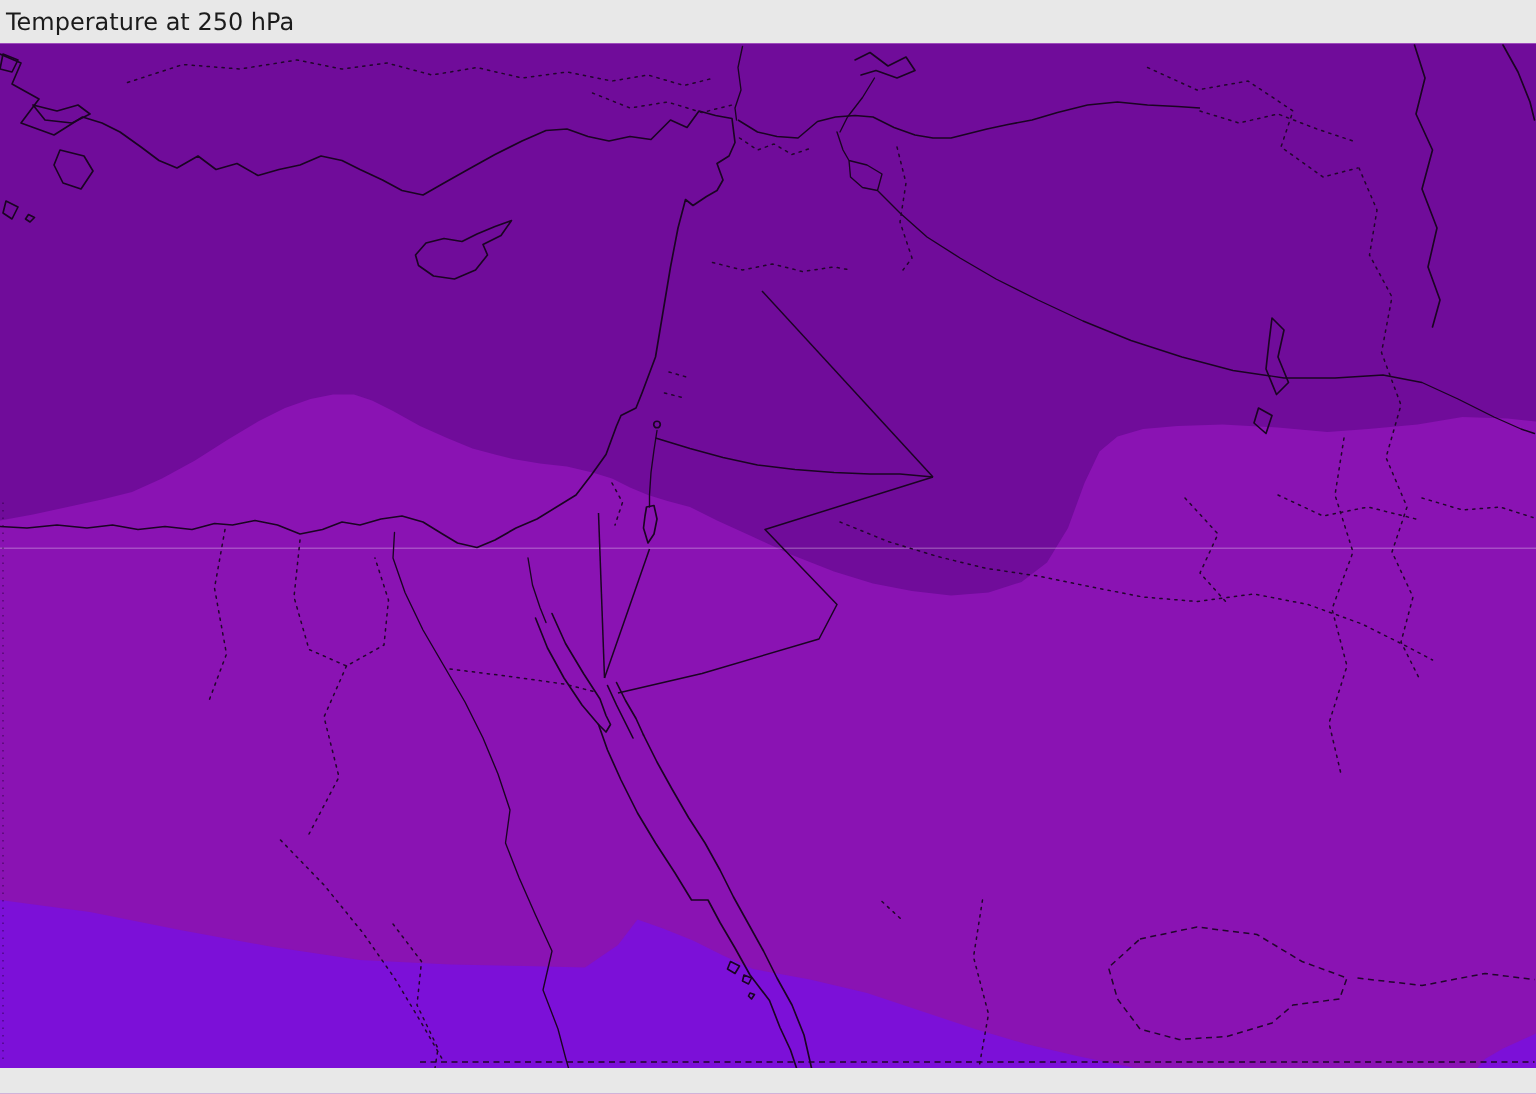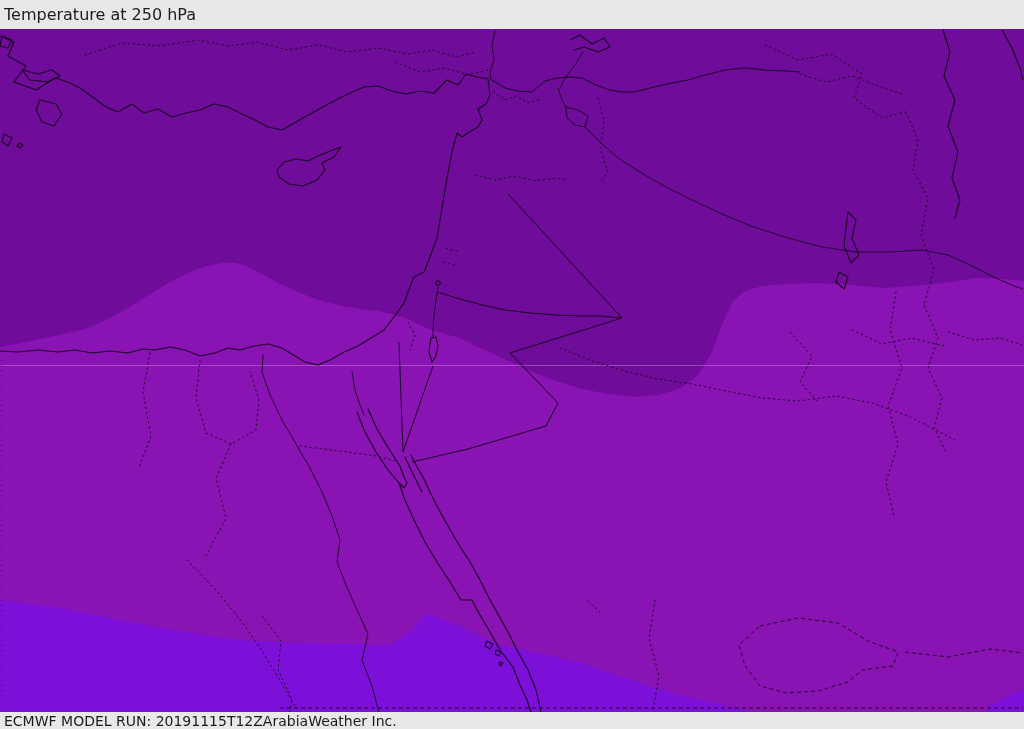--- a/index.html
+++ b/index.html
@@ -1,18 +1,18 @@
 <!DOCTYPE html>
 <html><head>
 <meta charset="utf-8">
 <style>
   html,body{margin:0;padding:0;background:#e8e8e8;}
   body{width:1024px;height:729px;overflow:hidden;font-family:"DejaVu Sans","Liberation Sans",sans-serif;}
   .app{width:1024px;height:729px;position:relative;display:flex;flex-direction:column;}
-  .bar{background:#e8e8e8;color:#1b1b1b;display:flex;align-items:center;box-sizing:border-box;}
+  .bar{background:#e8e8e8;color:#1b1b1b;display:flex;justify-content:space-between;align-items:center;box-sizing:border-box;}
   .bar.top{height:29px;font-size:16px;padding:0 6px 0 4px;}
   .bar.bottom{height:17px;font-size:14px;padding:0 6px 0 4px;}
   .bar .lbl{white-space:nowrap;line-height:1;}
   .map-wrap{width:1024px;height:683px;position:relative;background:#8a13b3;}
   svg{display:block;}
   .coast{fill:none;stroke:#1a0422;stroke-width:1.1;stroke-linejoin:round;stroke-linecap:round;}
   .riv{fill:none;stroke:#1a0422;stroke-width:0.9;stroke-linejoin:round;stroke-linecap:round;}
   .bord{fill:none;stroke:#1a0422;stroke-width:1;stroke-linejoin:round;}
   .dot{fill:none;stroke:#21062b;stroke-width:1;stroke-dasharray:1.5,3.5;stroke-linecap:round;}
   .dash{fill:none;stroke:#21062b;stroke-width:1;stroke-dasharray:4,3;}
@@ -128,18 +128,14 @@
              M231,444 L216,478 L226,518 L206,556
              M187,560 L216,590 L242,622 L263,652 L281,682 L296,708
              M262,616 L281,641 L278,670 L292,699 L290,712
              M300,446 L340,451 L376,456 L396,461"></path>
         <path class="dot" d="M408,322 L415,335 L410,350 M446,248 l14,4 M443,262 l12,3"></path>
         <path class="dash" d="M280,708 L1023,708"></path>
       </g>
     </svg>
   </div>
 
-  <div class="bar bottom">
-    <span class="lbl">ECMWF MODEL RUN: 20191115T12Z</span>
-    <span class="lbl">ArabiaWeather Inc.</span>
-  </div>
 
 </div>
 
 </body></html>

